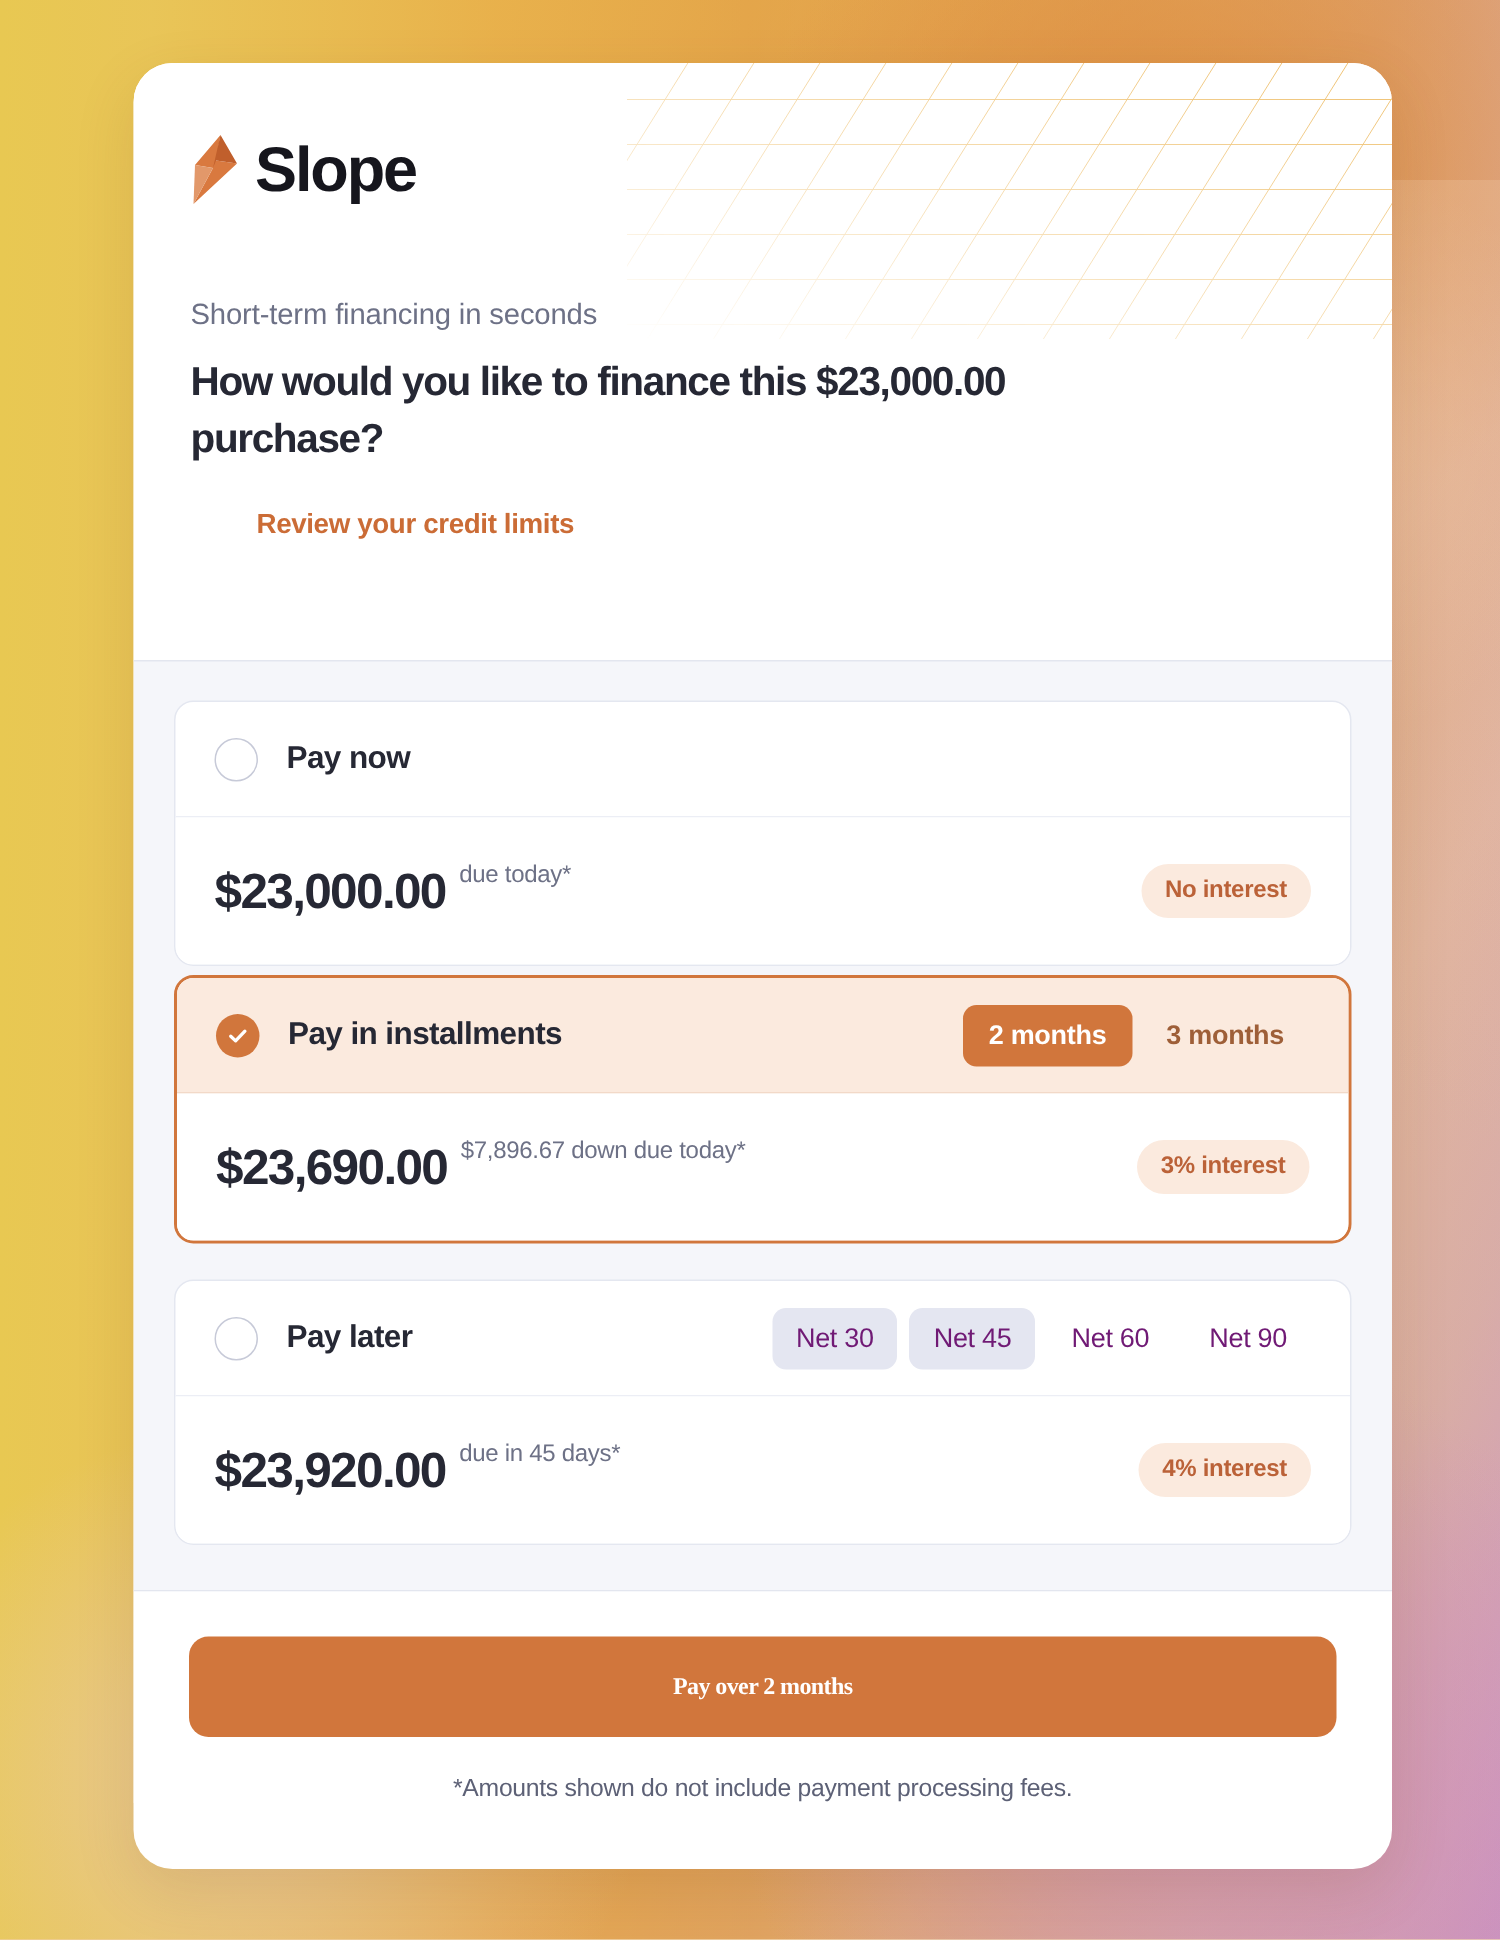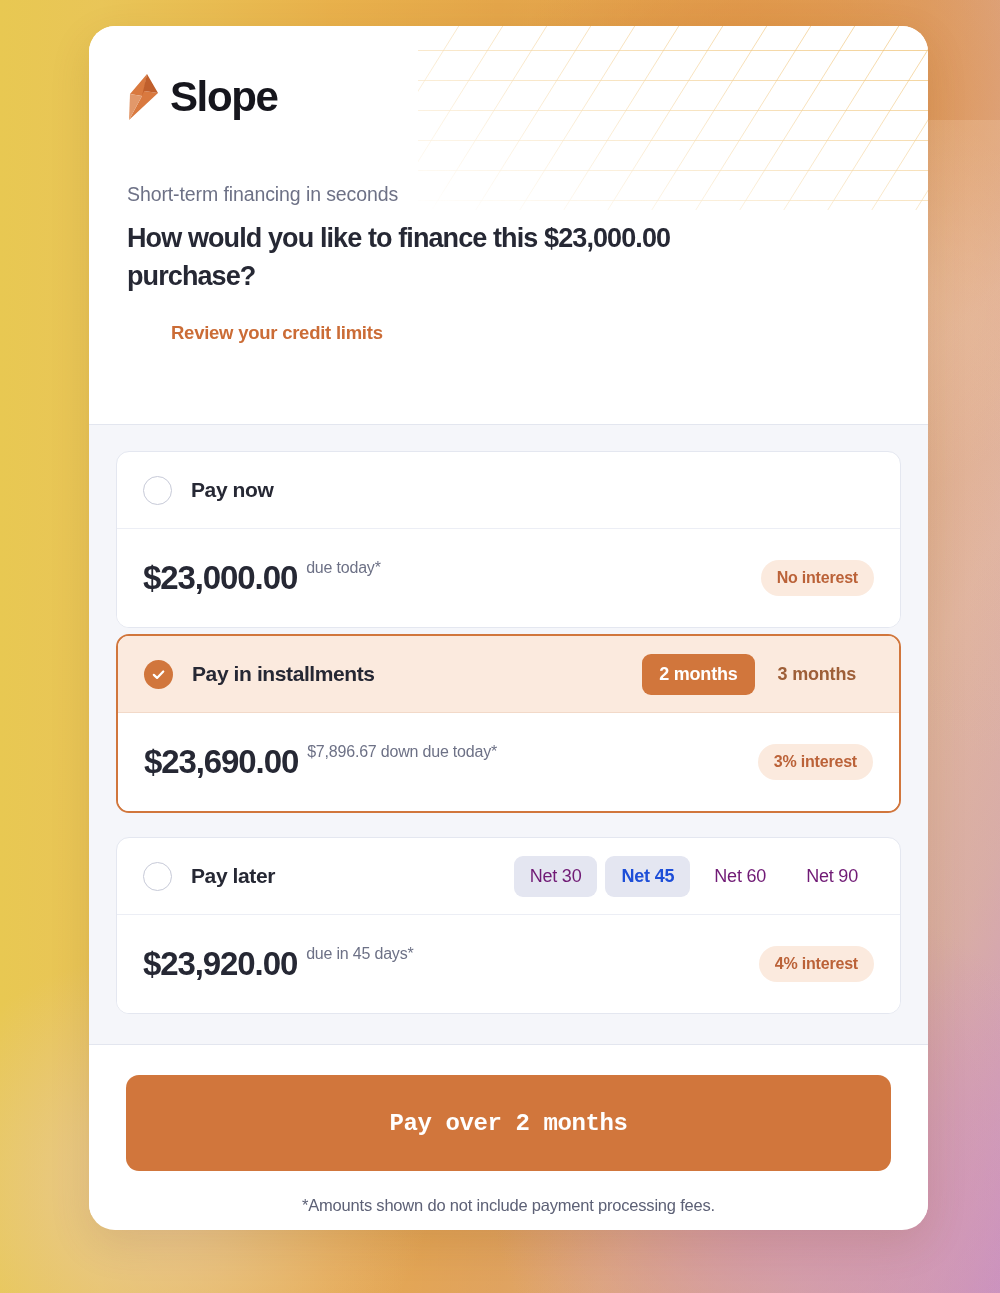--- a/index.html
+++ b/index.html
@@ -77,21 +77,21 @@
     right: -40px; top: 120px;
     width: 520px; height: 900px;
     background: linear-gradient(200deg, rgba(236,194,158,.38), rgba(236,194,158,0) 60%);
     transform: skewX(-10deg);
   }
 
   
   .card {
     position: absolute;
     left: 89px;
-    top: 26px;
+    top: 42px;
     width: 839px;
     height: 1204px;
     background: #ffffff;
     border-radius: 26px;
     overflow: hidden;
     box-shadow: 0 14px 40px rgba(120, 70, 20, 0.14);
   }
 
   
   .header {
@@ -246,21 +246,21 @@
     font-size: 18px;
     letter-spacing: -0.2px;
     padding: 10px 16px;
     border-radius: 9px;
     color: #701a75;
     cursor: pointer;
     white-space: nowrap;
     background: transparent;
   }
   .net.tinted { background: #e4e6f1; }
-  .net.active { background: #e4e6f1; color: #1d4ed8; font-weight: bold; }
+  .net.active { background: #e4e6f1; color: #701a75; font-weight: normal; }
   .net + .net { margin-left: 8px; }
 
   .opt-bottom {
     display: flex;
     align-items: center;
     height: 98px;
     padding: 0 26px;
     background: #ffffff;
   }
   .amount-wrap {
@@ -293,27 +293,27 @@
   }
 
   
   .footer {
     background: #ffffff;
     padding: 30px 37px 0;
   }
   .cta {
     display: block;
     width: 100%;
-    height: 96px;
+    height: 67px;
     border: none;
     border-radius: 13px;
     background: #d1763c;
     color: #ffffff;
-    font-family: Liberation Mono, monospace;
-    font-size: 24px;
+    font-family: Liberation Serif, serif;
+    font-size: 16px;
     font-weight: bold;
     letter-spacing: -0.4px;
     cursor: pointer;
   }
   .disclaimer {
     margin-top: 25px;
     text-align: center;
     font-size: 16.5px;
     color: #5d6176;
     letter-spacing: -0.2px;

